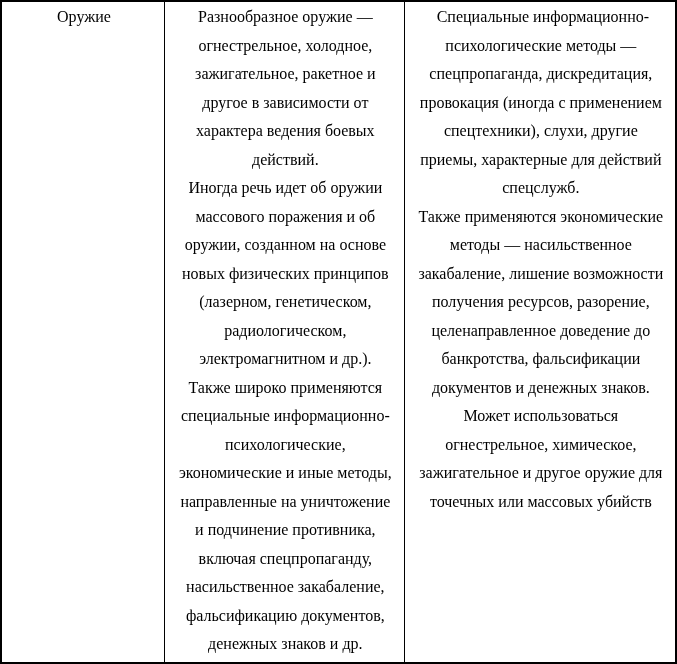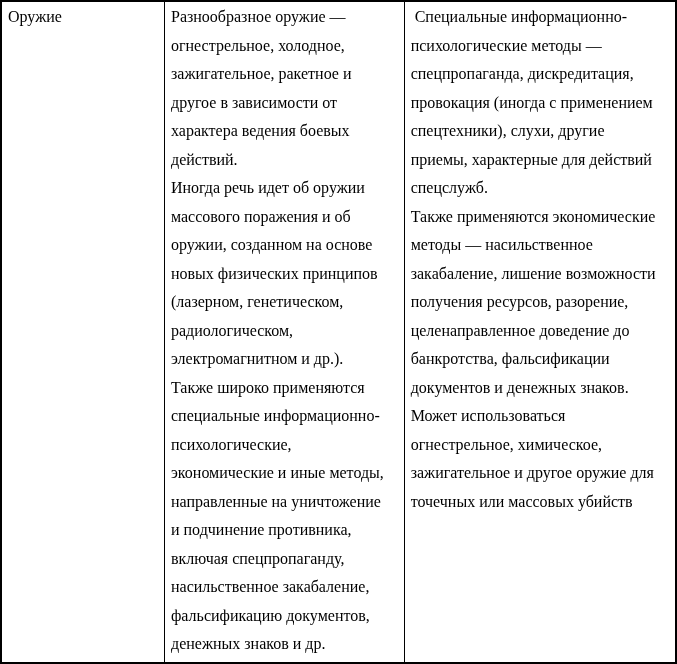--- a/index.html
+++ b/index.html
@@ -16,20 +16,21 @@
     font-family: "Liberation Serif", "DejaVu Serif", serif;
     font-size: 16px;
     color: #000000;
     background: #ffffff;
   }
   .doc-table td {
     border: 1px solid #000000;
     vertical-align: top;
     padding: 1px 4px 2px 6px;
     line-height: 28.5px;
+    text-align: center;
   }
   .col-term   { width: 163px; }
   .col-war    { width: 239px; }
   .col-spec   { width: 271px; }
   .celltext {
     white-space: pre-wrap;
     word-wrap: break-word;
   }
 </style>
 </head>

